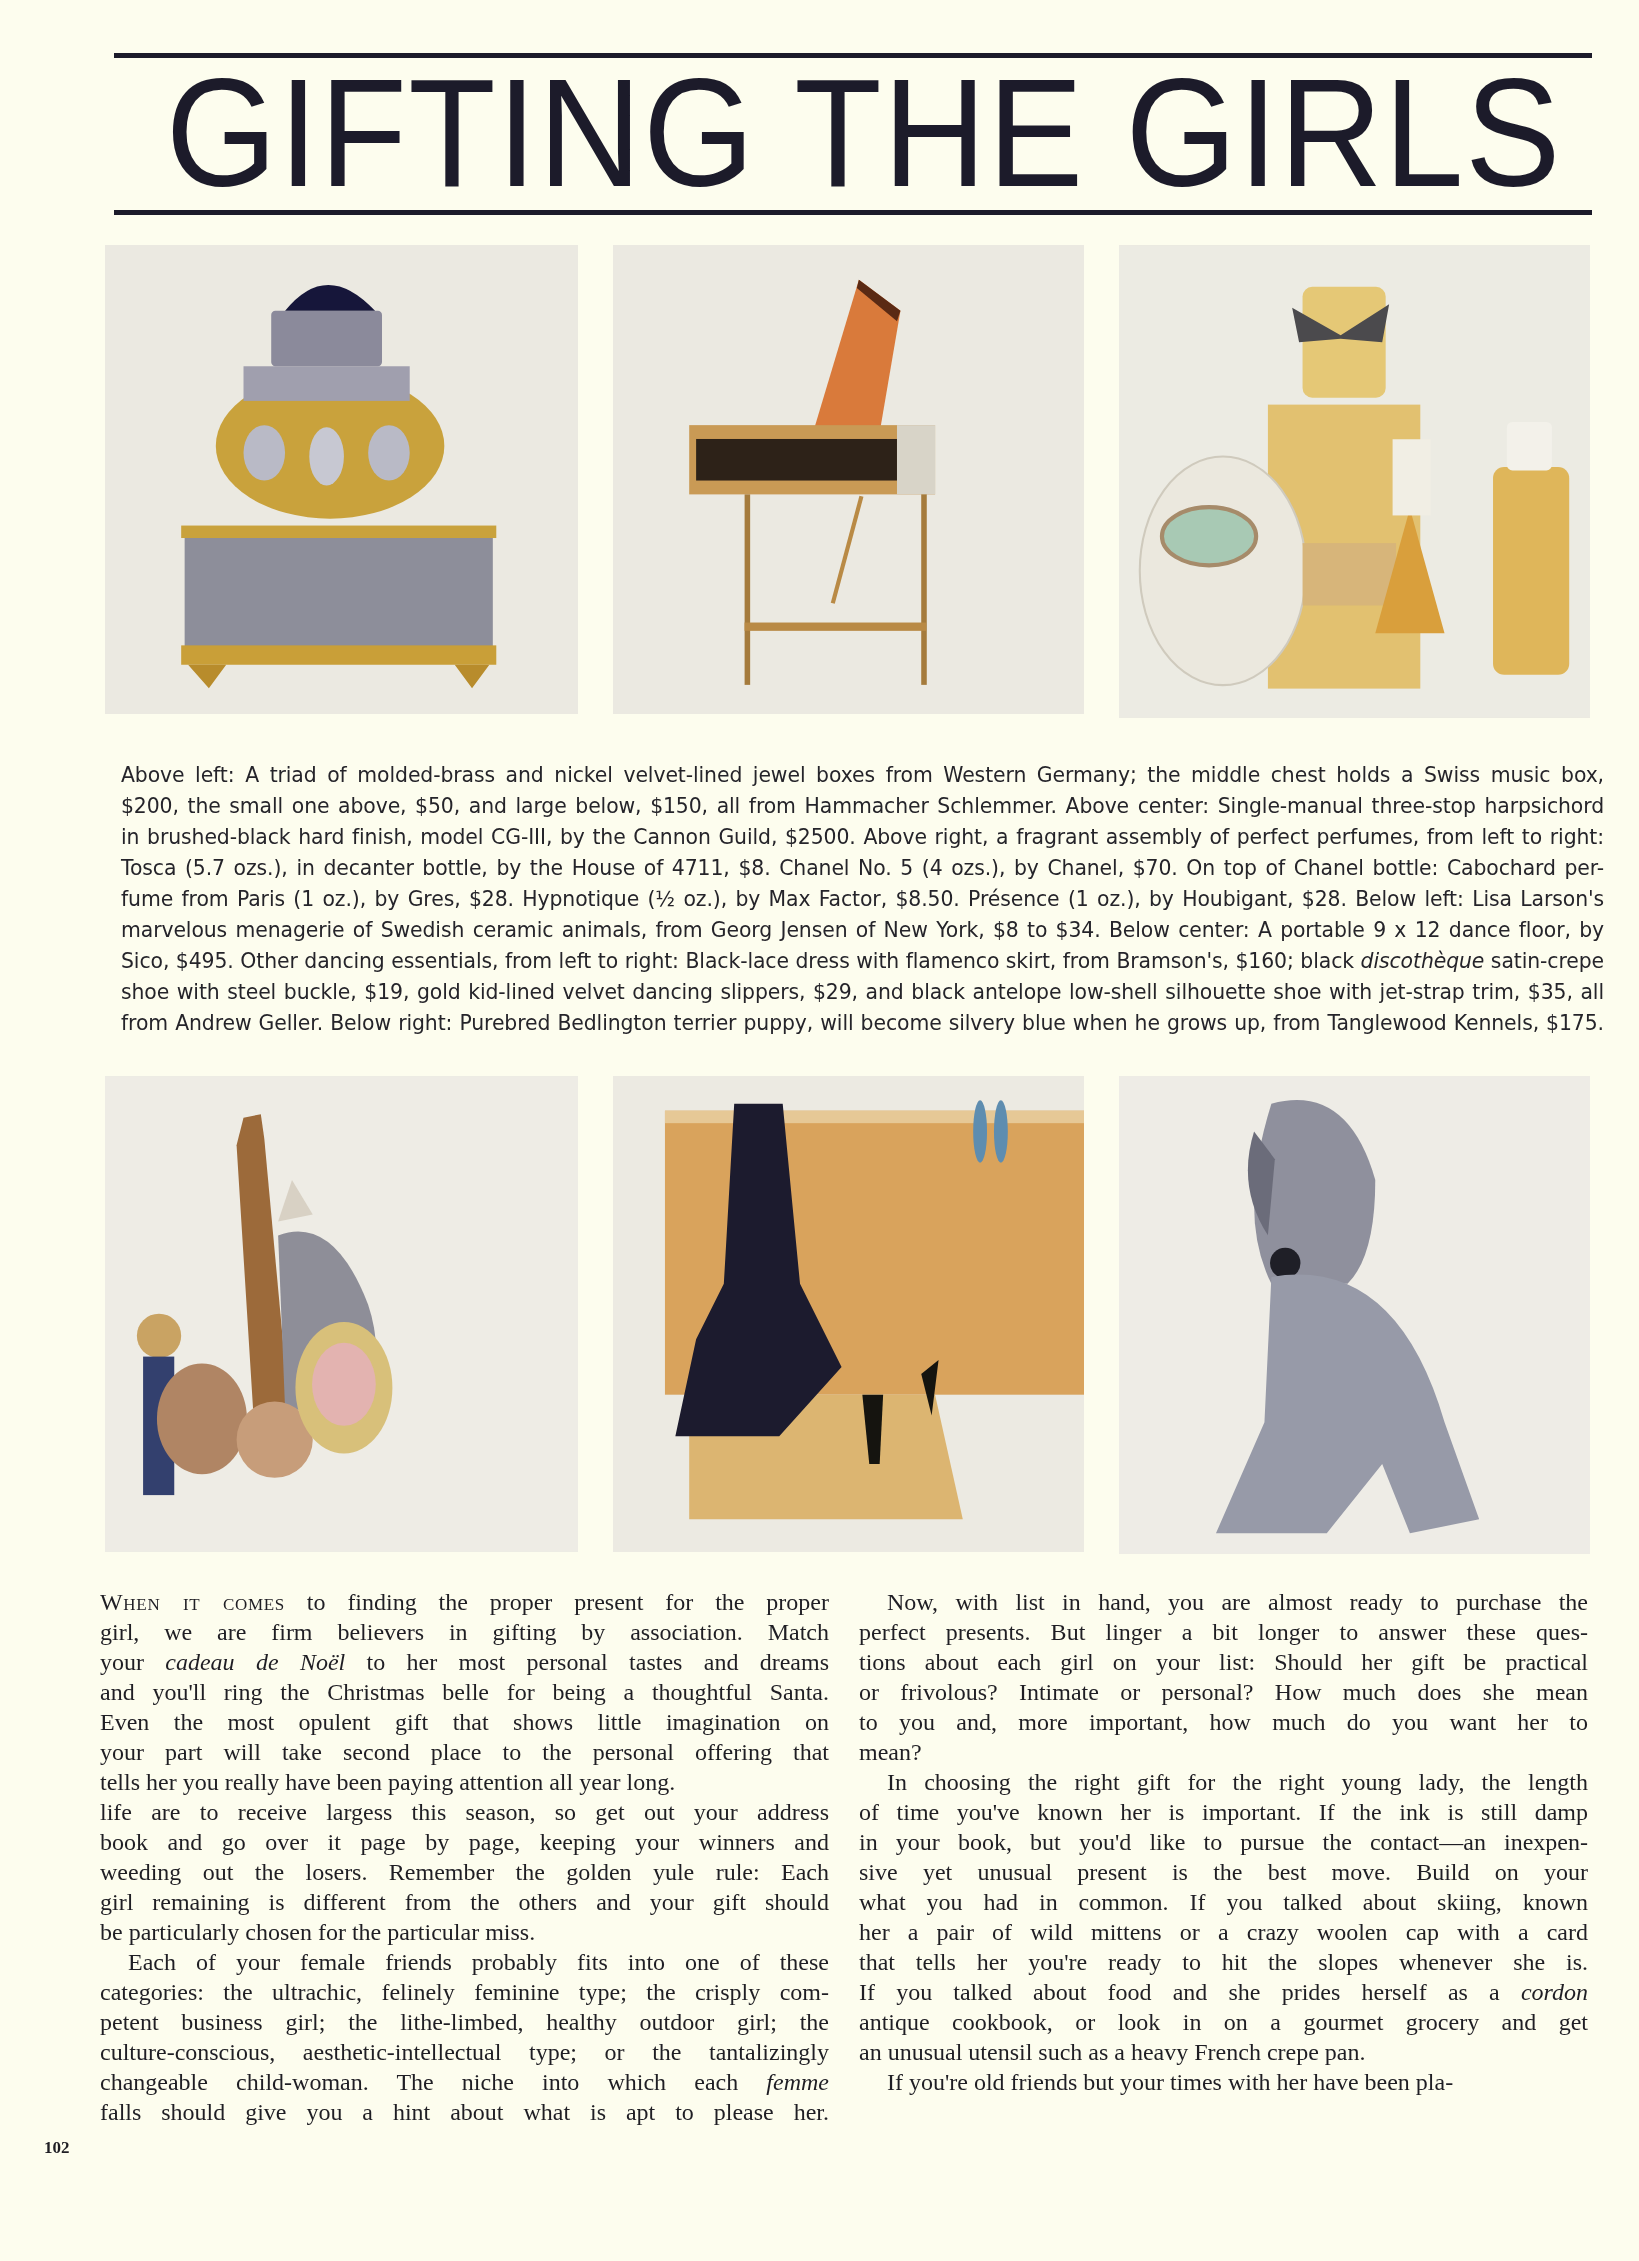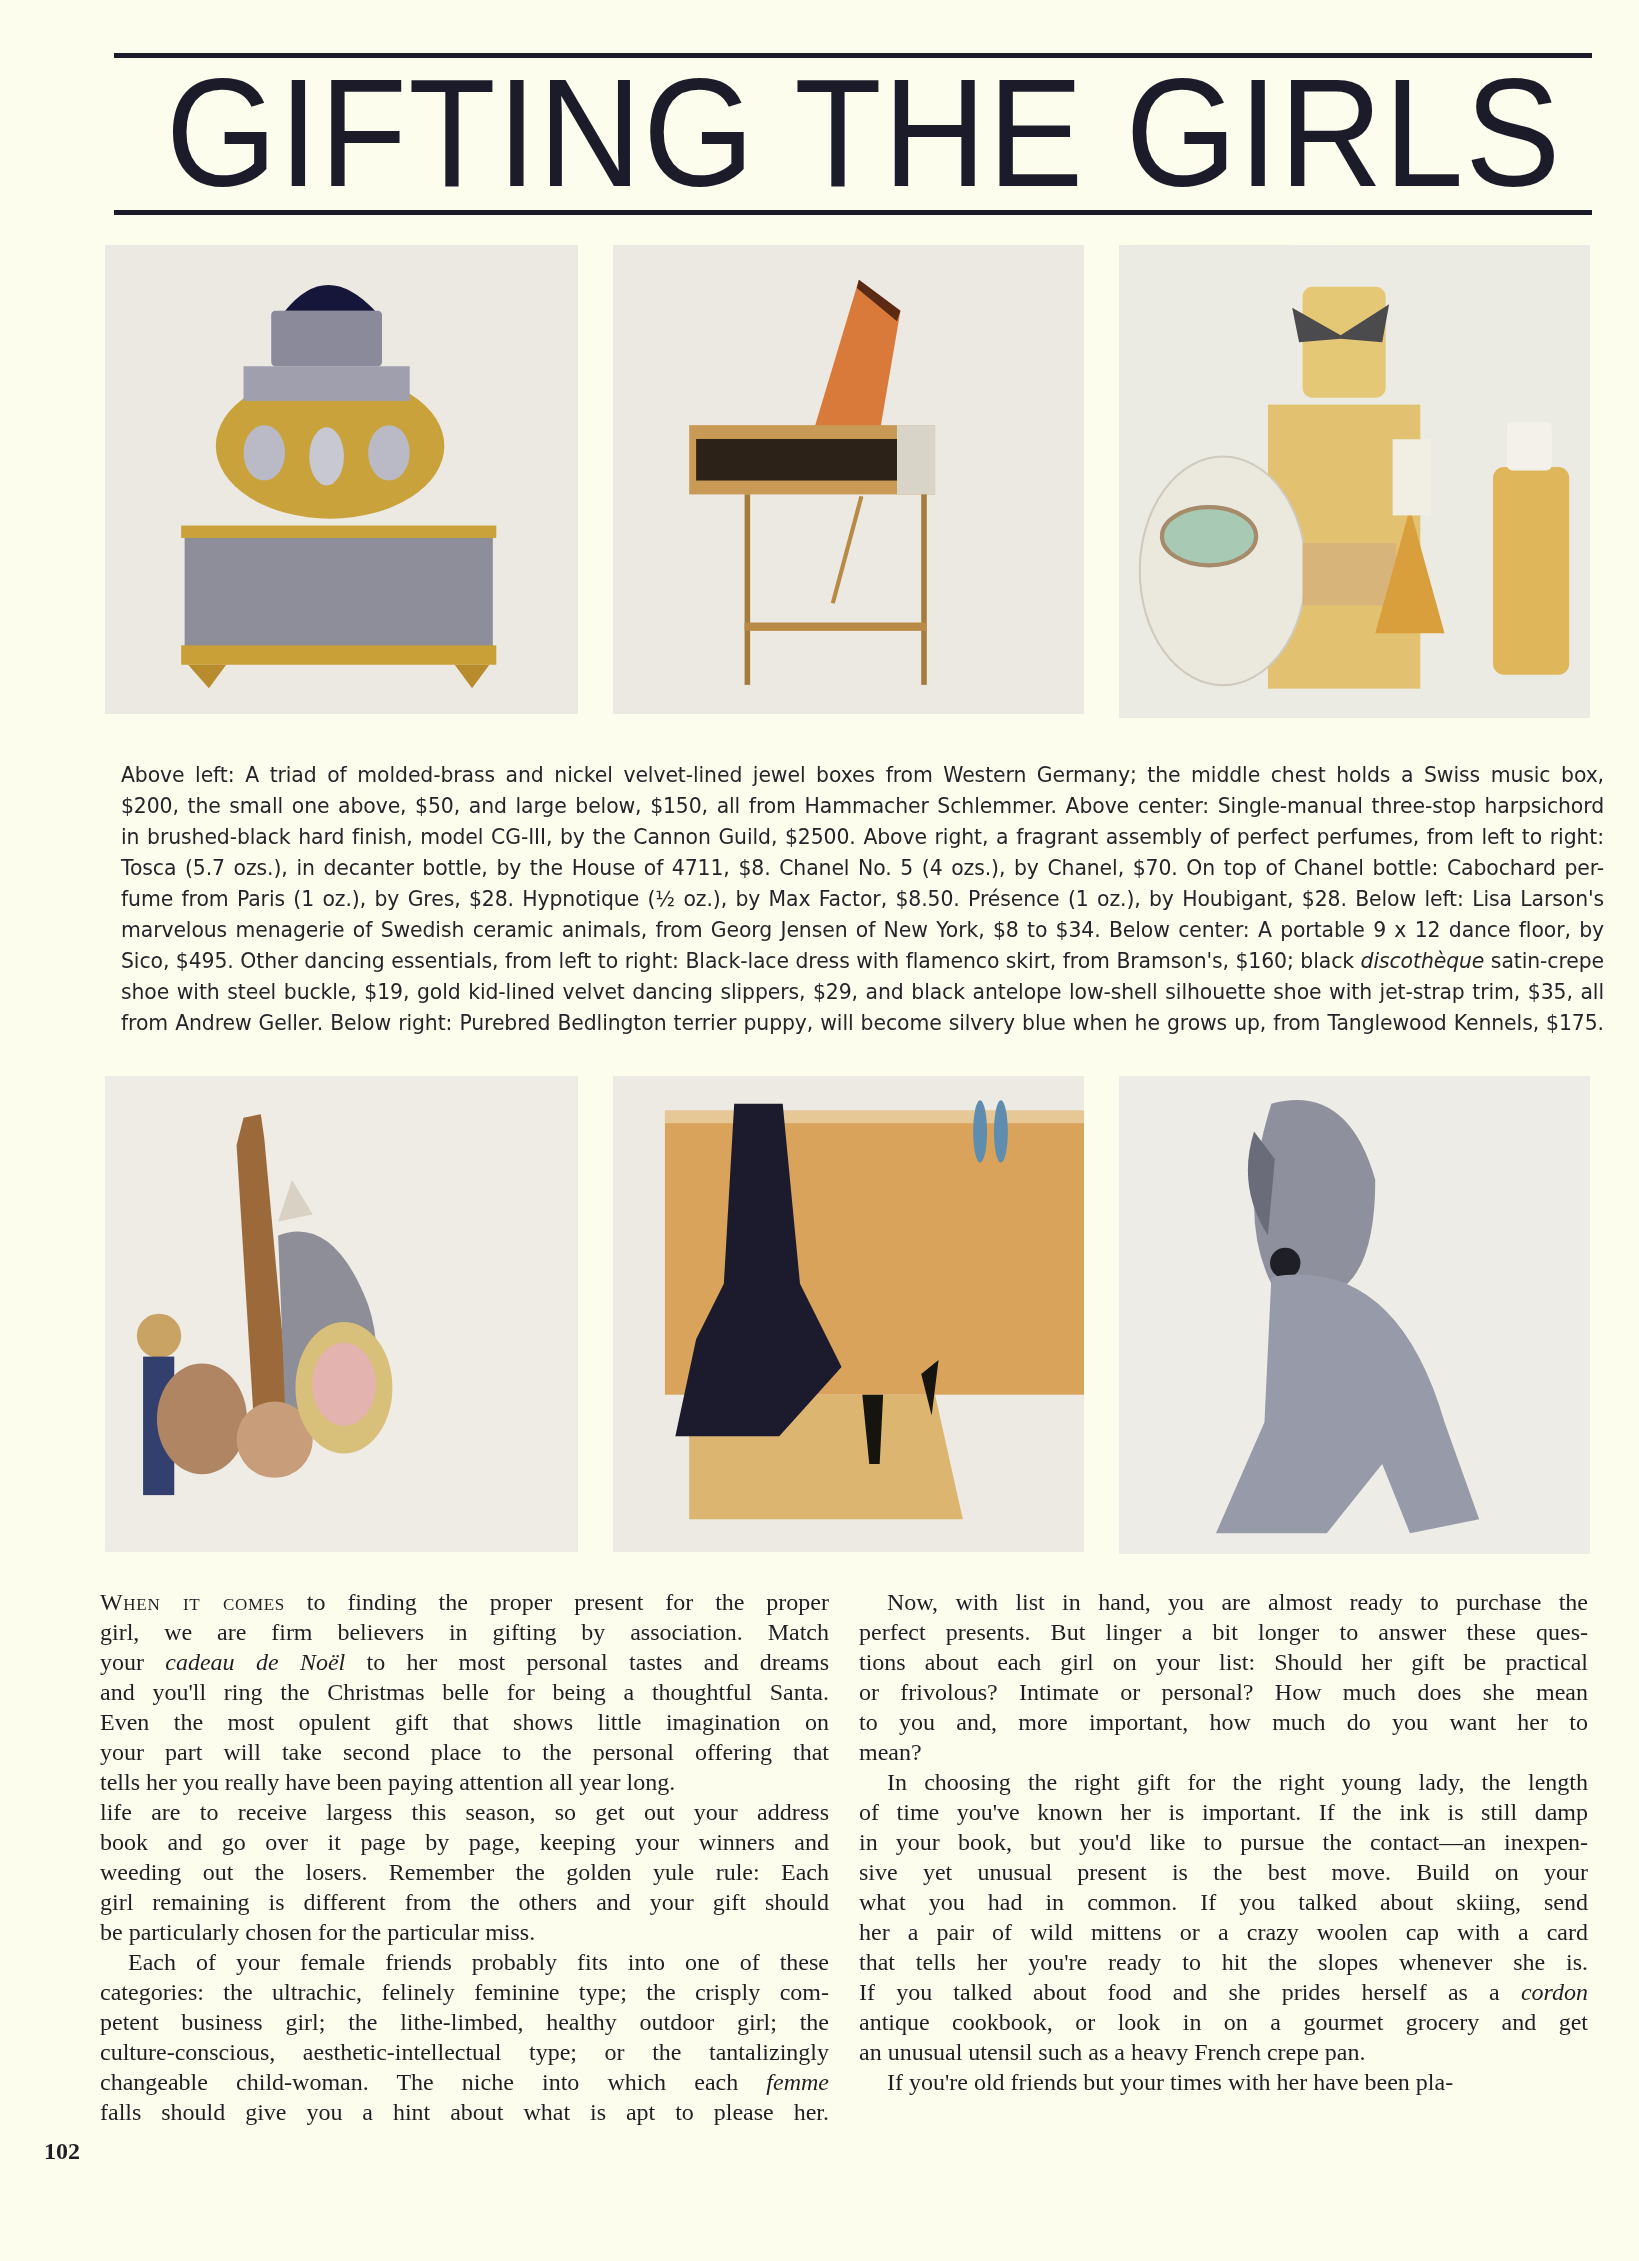--- a/index.html
+++ b/index.html
@@ -63,21 +63,21 @@
   .col.right { left: 859px; }
   .col .ln { display: block; white-space: nowrap; text-align: justify; text-align-last: justify; }
   .col .ln.last { text-align-last: left; }
   .col .ln.indent { padding-left: 28px; }
   .sc { font-variant: small-caps; letter-spacing: 0.7px; }
   .col em { font-style: italic; }
 
   .page-num {
     position: absolute; left: 44px; top: 2138px;
     font-family: "Liberation Serif", serif;
-    font-size: 24px; font-weight: bold;
+    font-size: 17px; font-weight: bold;
     color: #1f1e24;
   }
 </style>
 </head>
 <body>
 
 <div class="rule top"></div>
 <h1 class="title">GIFTING THE GIRLS</h1>
 <div class="rule bottom"></div>
 
@@ -201,21 +201,21 @@
   <span class="ln indent">Now, with list in hand, you are almost ready to purchase the</span>
   <span class="ln">perfect presents. But linger a bit longer to answer these ques-</span>
   <span class="ln">tions about each girl on your list: Should her gift be practical</span>
   <span class="ln">or frivolous? Intimate or personal? How much does she mean</span>
   <span class="ln">to you and, more important, how much do you want her to</span>
   <span class="ln last">mean?</span>
   <span class="ln indent">In choosing the right gift for the right young lady, the length</span>
   <span class="ln">of time you've known her is important. If the ink is still damp</span>
   <span class="ln">in your book, but you'd like to pursue the contact—an inexpen-</span>
   <span class="ln">sive yet unusual present is the best move. Build on your</span>
-  <span class="ln">what you had in common. If you talked about skiing, send</span>
+  <span class="ln">what you had in common. If you talked about skiing, known</span>
   <span class="ln">her a pair of wild mittens or a crazy woolen cap with a card</span>
   <span class="ln">that tells her you're ready to hit the slopes whenever she is.</span>
   <span class="ln"><span>If you talked about food and she prides herself as a </span><em>cordon</em></span>
   <span class="ln">antique cookbook, or look in on a gourmet grocery and get</span>
   <span class="ln last">an unusual utensil such as a heavy French crepe pan.</span>
   <span class="ln indent last">If you're old friends but your times with her have been pla-</span>
 </div>
 
 <div class="page-num">102</div>
 

